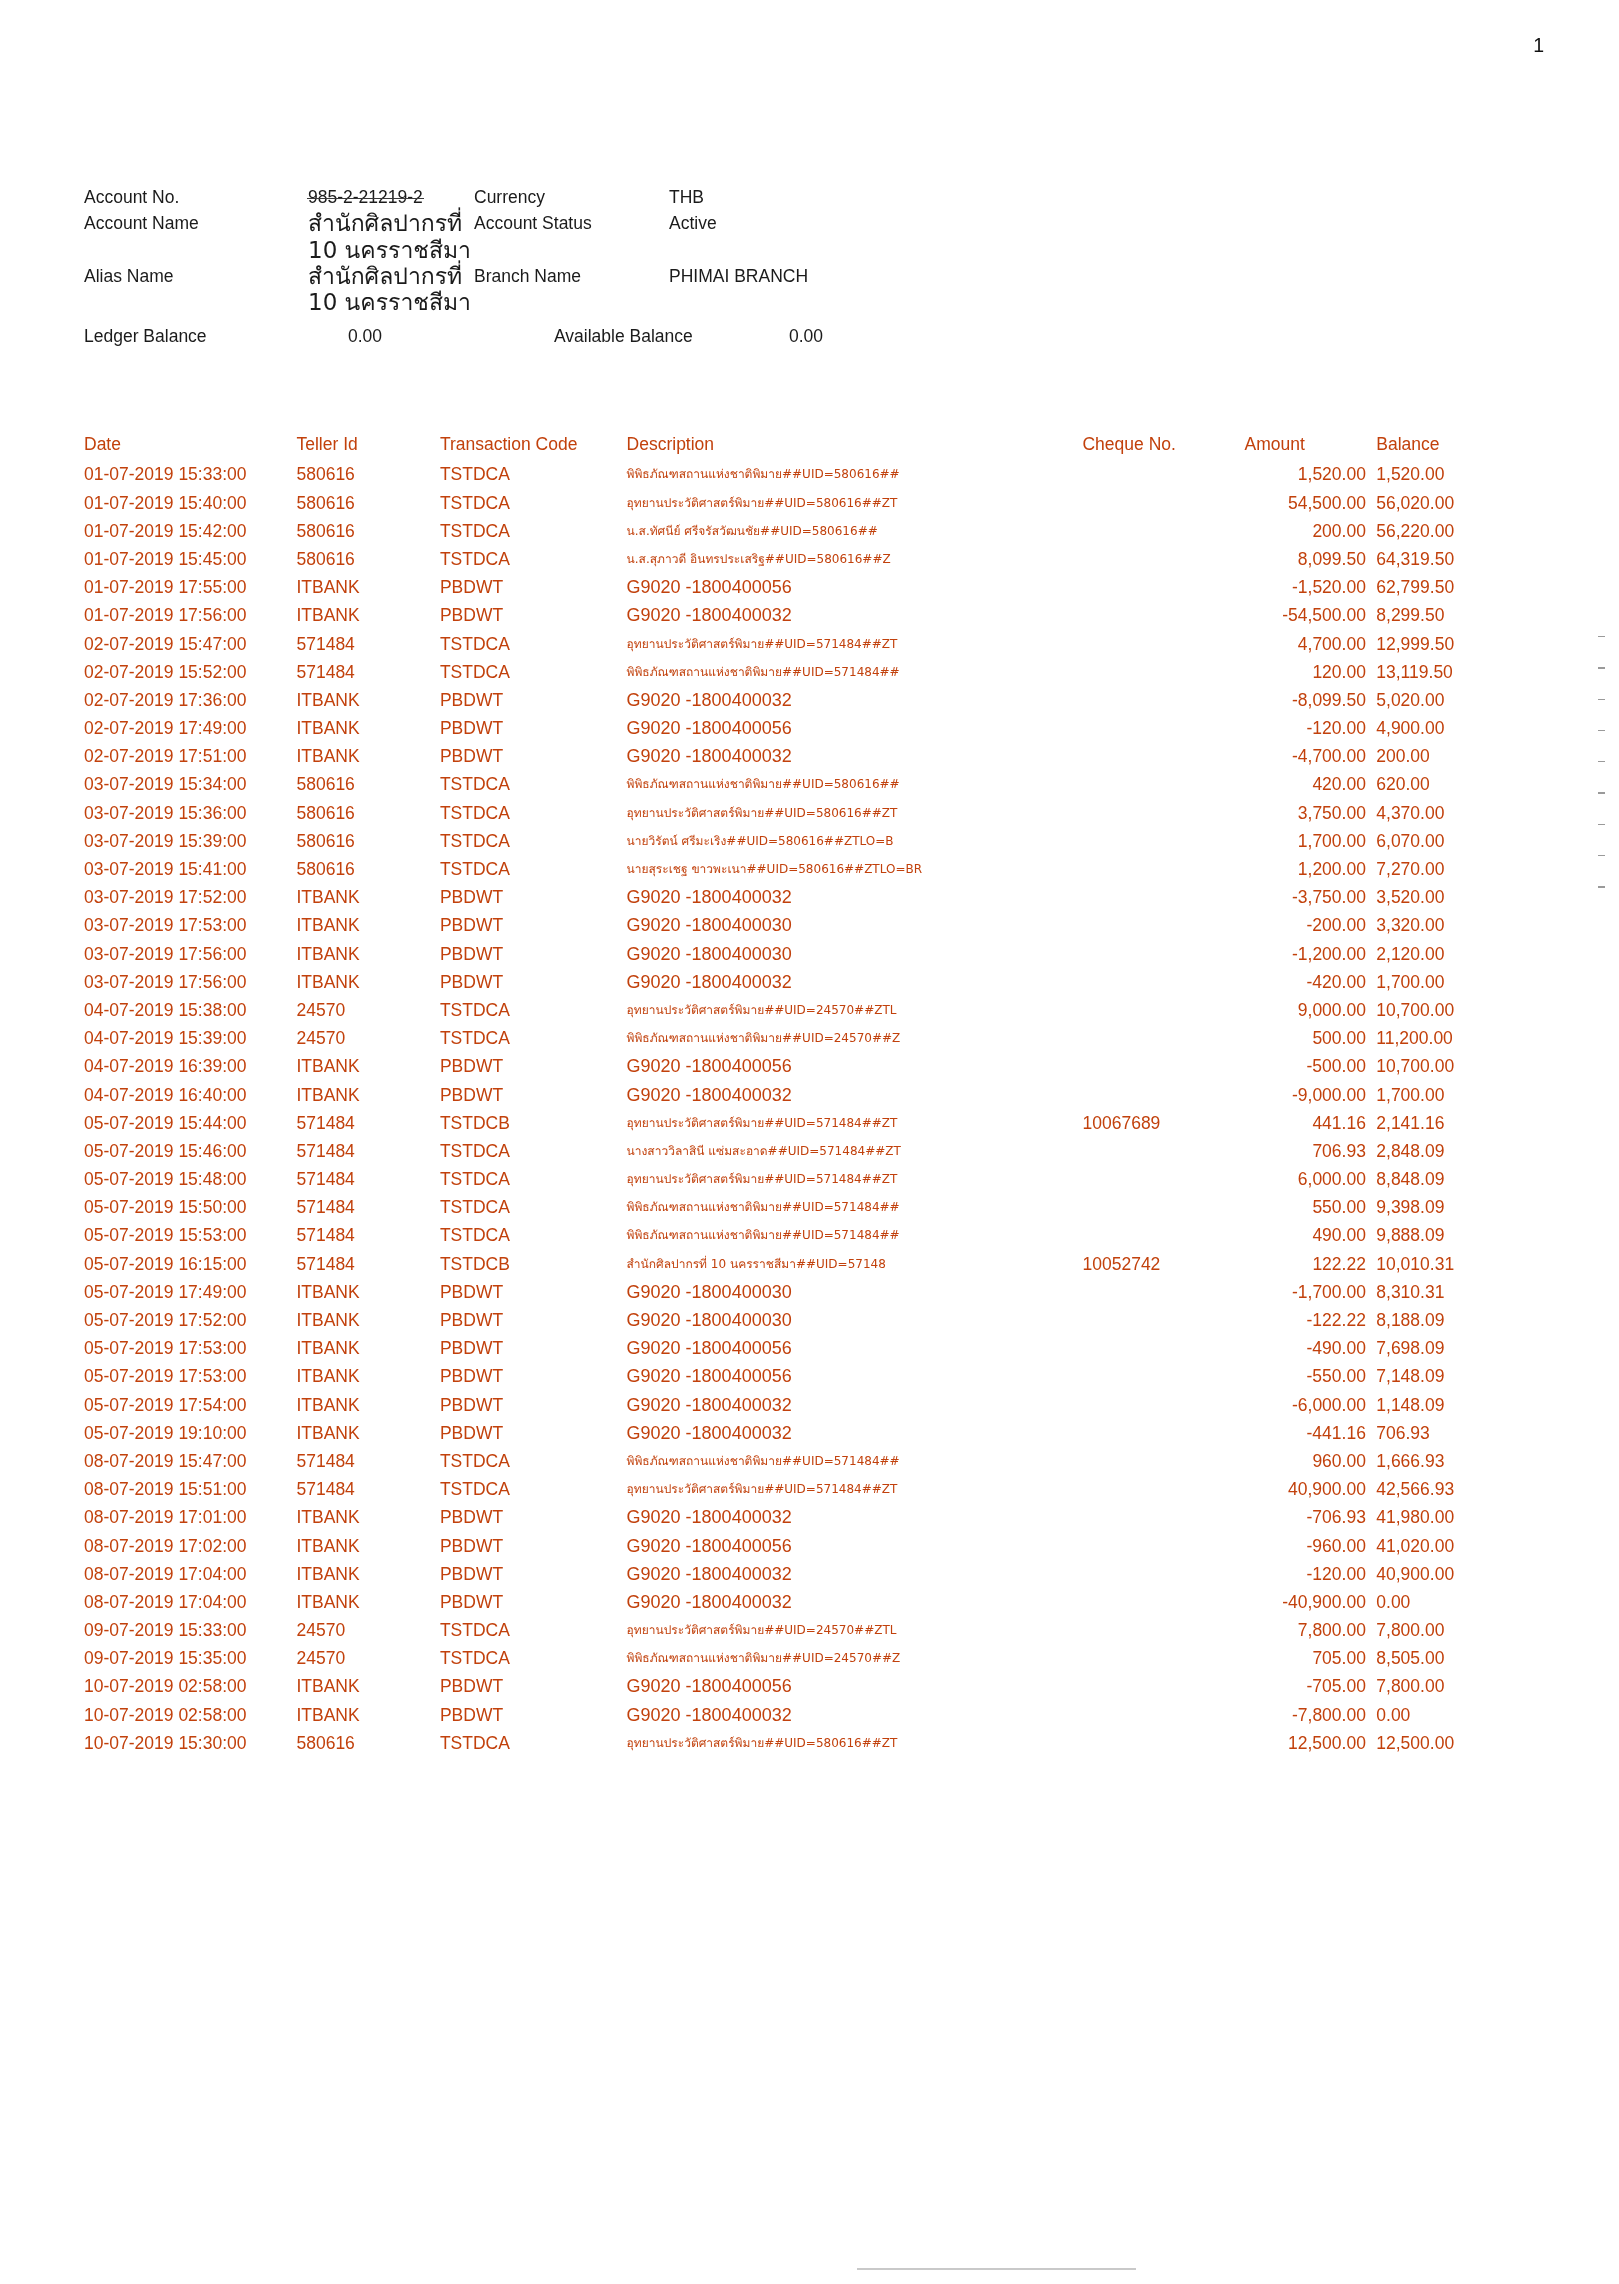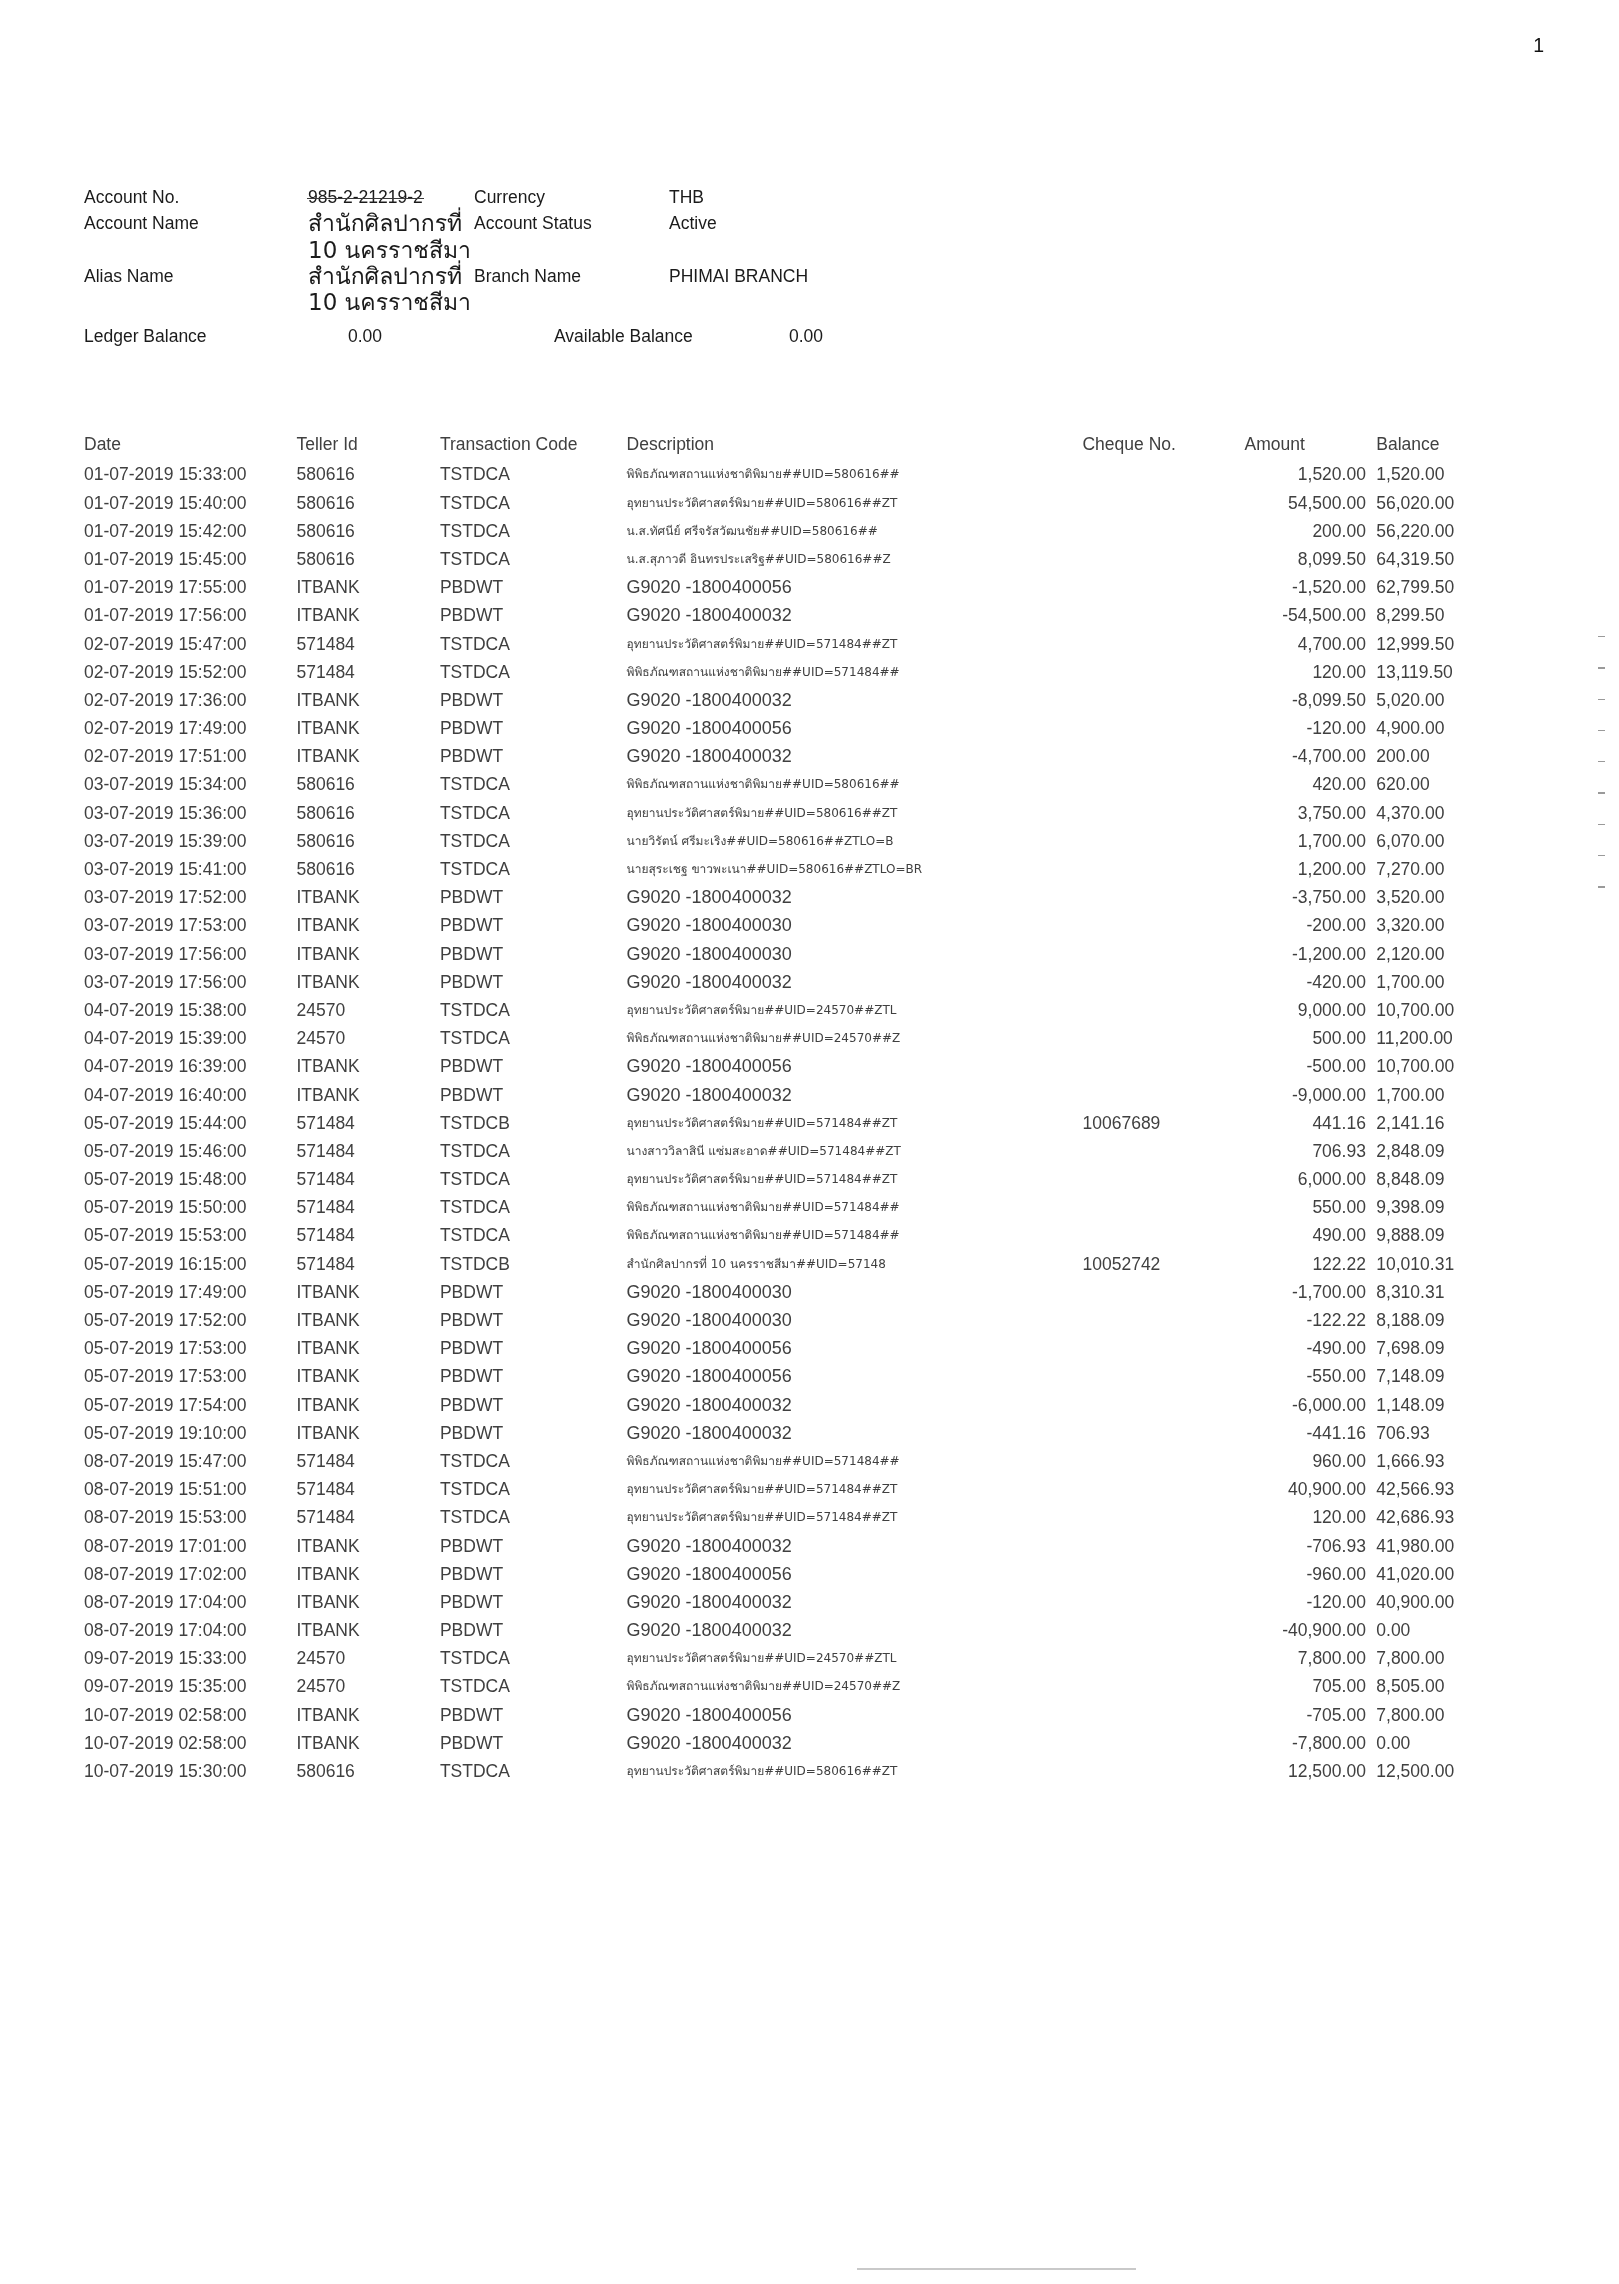--- a/index.html
+++ b/index.html
@@ -82,21 +82,21 @@
   .table-wrap {
     position: absolute;
     top: 434px;
     left: 84px;
     width: 1428px;
   }
   table.txn {
     border-collapse: collapse;
     width: 1428px;
     font-size: 17.5px;
-    color: #404040;
+    color: #c2410c;
   }
   table.txn th {
     font-weight: normal;
     text-align: left;
     padding: 0 0 5.8px 0;
     vertical-align: top;
     white-space: nowrap;
   }
   table.txn td {
     padding: 0.6px 0 0.6px 0;
@@ -542,29 +542,20 @@
           <tr>
             <td class="c-date">08-07-2019 15:51:00</td>
             <td class="c-teller">571484</td>
             <td class="c-code">TSTDCA</td>
             <td class="c-desc desc-cell">อุทยานประวัติศาสตร์พิมาย##UID=571484##ZT</td>
             <td class="c-cheque"></td>
             <td class="c-amount">40,900.00</td>
             <td class="c-balance">42,566.93</td>
           </tr>
           <tr>
-            <td class="c-date">08-07-2019 15:53:00</td>
-            <td class="c-teller">571484</td>
-            <td class="c-code">TSTDCA</td>
-            <td class="c-desc desc-cell">อุทยานประวัติศาสตร์พิมาย##UID=571484##ZT</td>
-            <td class="c-cheque"></td>
-            <td class="c-amount">120.00</td>
-            <td class="c-balance">42,686.93</td>
-          </tr>
-          <tr>
             <td class="c-date">08-07-2019 17:01:00</td>
             <td class="c-teller">ITBANK</td>
             <td class="c-code">PBDWT</td>
             <td class="c-desc desc-latin">G9020 -1800400032</td>
             <td class="c-cheque"></td>
             <td class="c-amount">-706.93</td>
             <td class="c-balance">41,980.00</td>
           </tr>
           <tr>
             <td class="c-date">08-07-2019 17:02:00</td>

